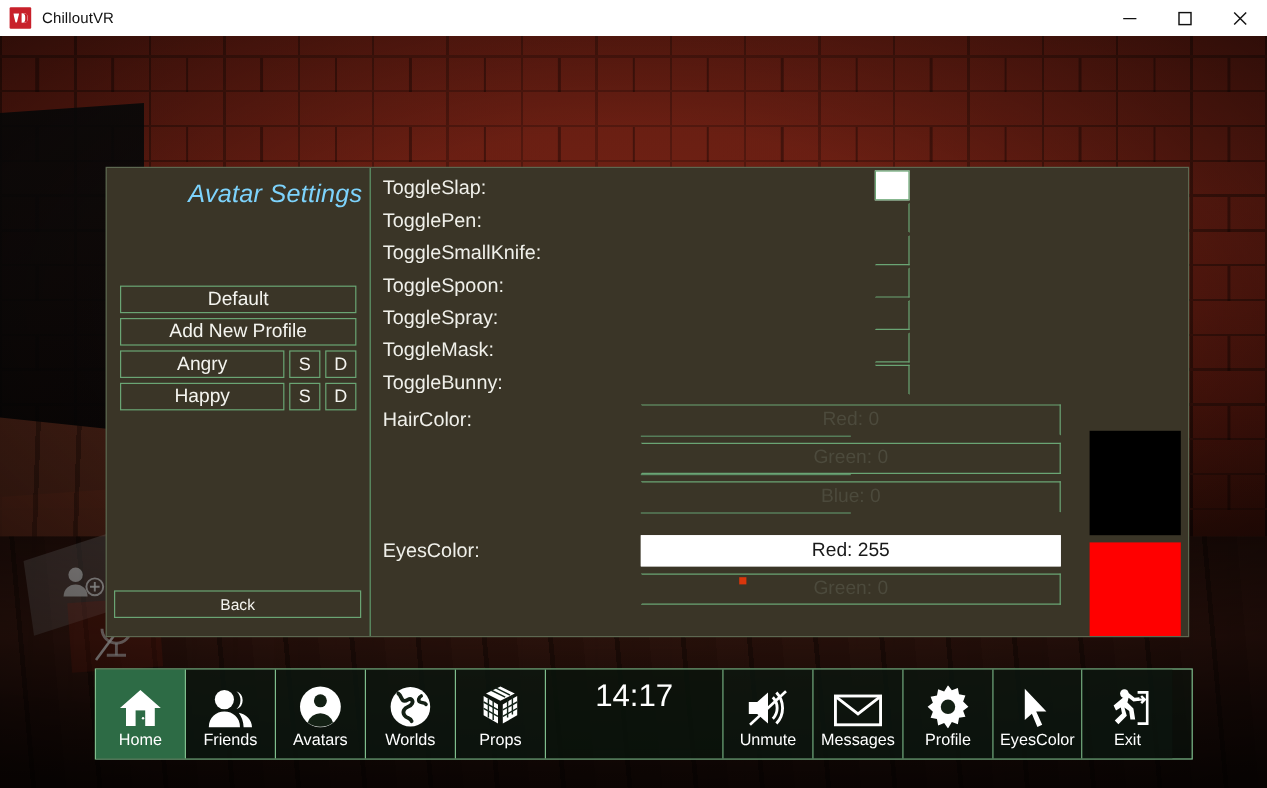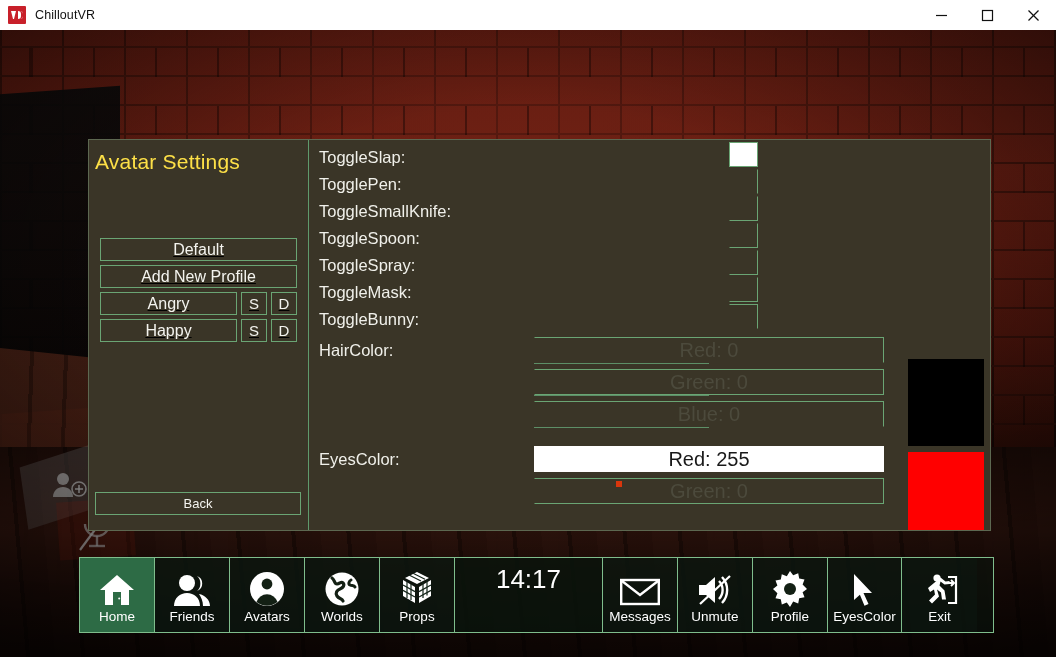--- a/index.html
+++ b/index.html
@@ -113,24 +113,24 @@
     overflow: hidden;
     z-index: 20;
   }
   .menu-left {
     width: 220px; flex: none;
     position: relative;
     padding: 0 6px;
     border-right: 1px solid #5f9a6c;
   }
   .panel-title {
-    text-align: left; color: #fde047;
-    font-size: 21px; margin-top: 10px; letter-spacing: .2px;
-  }
-  .profile-list { margin-top: 64px; padding: 0 5px; text-decoration: underline; }
+    text-align: right; color: #7dd3fc;
+    font-size: 21px; margin-top: 10px; letter-spacing: .2px; font-style: italic;
+  }
+  .profile-list { margin-top: 64px; padding: 0 5px; }
   .btn {
     border: 1px solid #6aa574;
     color: #f4f4ef;
     background: transparent;
     font-family: "Liberation Sans", sans-serif;
     font-size: 16px;
     text-align: center;
     height: 23px; line-height: 21px;
     display: block; width: 100%;
     margin-bottom: 4px;
@@ -187,21 +187,21 @@
     width: 350px; height: 26px;
     display: flex; align-items: center; justify-content: center;
     margin-bottom: 6px;
   }
   .slider .track {
     position: absolute; inset: 0;
     border: 1px solid #6aa574;
   }
   .slider .val {
     position: relative; z-index: 2;
-    font-size: 20px; color: #4c4a3c;
+    font-size: 16px; color: #4c4a3c;
   }
   .slider.full .track { background: #ffffff; border-color: #ffffff; }
   .slider.full .val { color: #191919; }
   
   .slider.a1 .track { border-color: transparent; border-right-color:#6aa574; border-top-color:#6aa574; }
   .slider.a2 .track { border-color: transparent; border-top-color:#6aa574; border-right-color:#6aa574; border-bottom-color:#6aa574; }
   .slider.a3 .track { border-color: transparent; border-right-color:#6aa574; border-top-color:#6aa574; }
   .slider.a4 .track { border-color: transparent; border-top-color:#6aa574; border-bottom-color:#6aa574; border-right-color:#6aa574; }
   .half-line {
     position: absolute; left: 0; width: 175px; height: 1px; background: #5d8f67;
@@ -475,42 +475,42 @@
       </div>
       <div class="tx">Props</div>
     </div>
 
     <div class="tbi clock">
       <div class="tx">14:17</div>
     </div>
 
     <div class="tbi">
       <div class="ic">
-        <svg width="40" height="30" viewBox="0 0 40 30">
-          <rect x="1.2" y="3" width="37.6" height="24" fill="none" stroke="#fff" stroke-width="2.4"></rect>
-          <path d="M2 4l18 14L38 4" fill="none" stroke="#fff" stroke-width="2.4"></path>
-        </svg>
-      </div>
-      <div class="tx">Messages</div>
-    </div>
-
-    <div class="tbi">
-      <div class="ic">
         <svg width="40" height="34" viewBox="0 0 40 34">
           <path d="M4 12h7l9-8v26l-9-8H4z" fill="#fff"></path>
           <path d="M24 8a13 13 0 0 1 0 18" fill="none" stroke="#fff" stroke-width="2.4"></path>
           <path d="M27 4a19 19 0 0 1 0 26" fill="none" stroke="#fff" stroke-width="2.4"></path>
           <line x1="5" y1="31" x2="35" y2="3" stroke="#fff" stroke-width="2.2"></line>
         </svg>
       </div>
       <div class="tx">Unmute</div>
     </div>
 
     <div class="tbi">
       <div class="ic">
+        <svg width="40" height="30" viewBox="0 0 40 30">
+          <rect x="1.2" y="3" width="37.6" height="24" fill="none" stroke="#fff" stroke-width="2.4"></rect>
+          <path d="M2 4l18 14L38 4" fill="none" stroke="#fff" stroke-width="2.4"></path>
+        </svg>
+      </div>
+      <div class="tx">Messages</div>
+    </div>
+
+    <div class="tbi">
+      <div class="ic">
         <svg width="36" height="36" viewBox="0 0 36 36">
           <path fill="#fff" d="M18 0l3.2 4.2 5-1.9 1 5.3 5.3 1-1.9 5L35 18l-4.4 3.2 1.9 5-5.3 1-1 5.3-5-1.9L18 36l-3.2-4.4-5 1.9-1-5.3-5.3-1 1.9-5L1 18l4.4-3.4-1.9-5 5.3-1 1-5.3 5 1.9z"></path>
           <circle cx="18" cy="18" r="6" fill="#132014"></circle>
         </svg>
       </div>
       <div class="tx">Profile</div>
     </div>
 
     <div class="tbi wide">
       <div class="ic">

